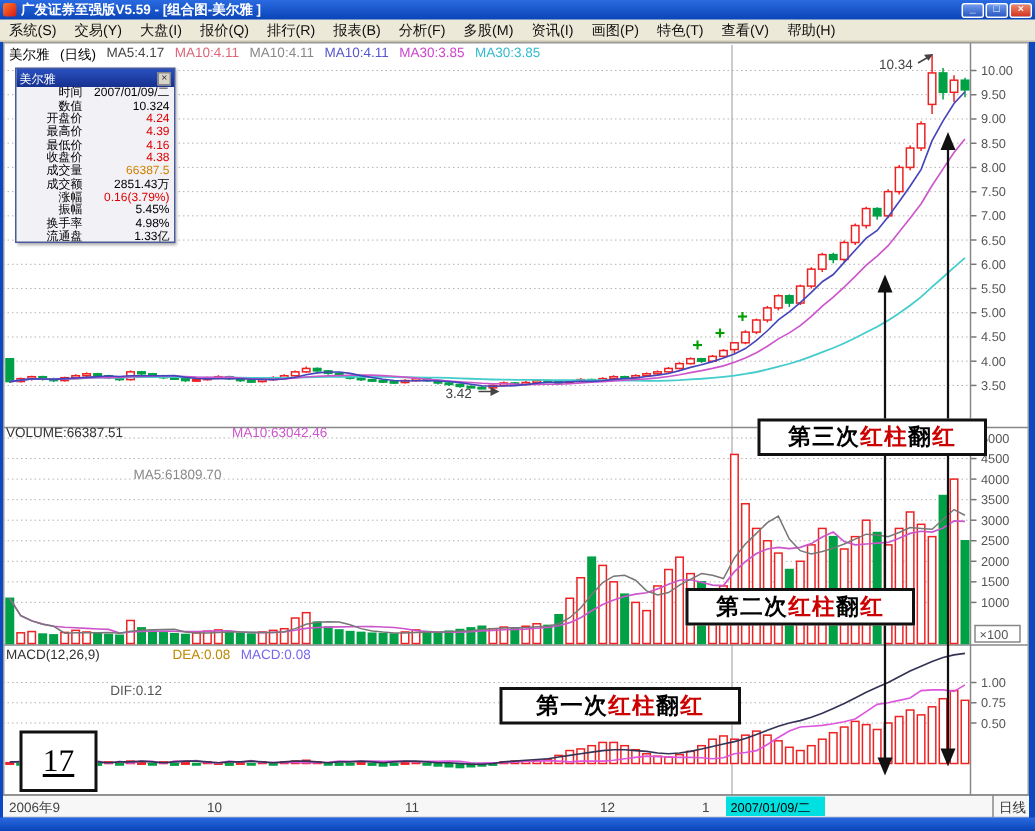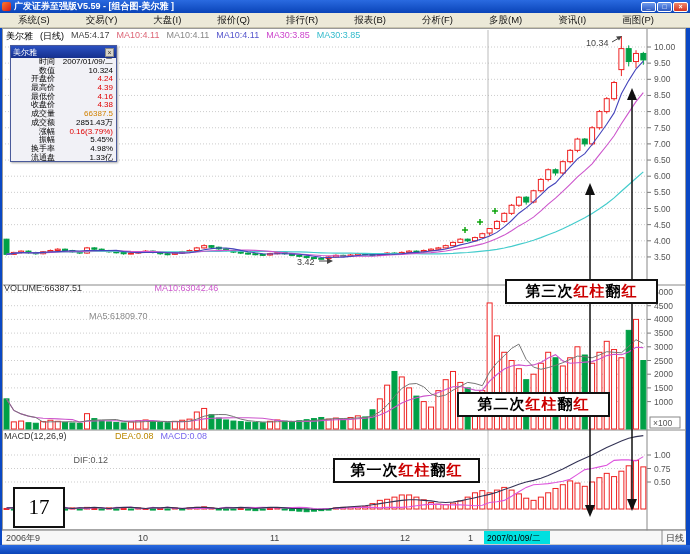--- a/index.html
+++ b/index.html
@@ -8,37 +8,37 @@
   #titlebar{position:absolute;left:0;top:0;width:690px;height:13px;
     background:linear-gradient(#2a6ae0,#0a44b8);color:#fff;font-size:9px;font-weight:bold;
     display:flex;align-items:center;padding:0 2px;}
   #app-icon{width:9px;height:9px;background:linear-gradient(135deg,#ff7a2a,#d81818);margin-right:3px;border-radius:2px;flex:none;}
   #title-text{flex:1;white-space:nowrap;overflow:hidden;}
   .tb-btn{width:15px;height:10px;margin-left:1px;border:1px solid #fff;border-radius:2px;
     background:linear-gradient(#6f9bee,#2a57c0);color:#fff;font-size:7px;line-height:8px;text-align:center;flex:none;}
   .tb-btn.close{background:linear-gradient(#f0876a,#d23322);}
   #menubar{position:absolute;left:0;top:13px;width:690px;height:15px;background:#ece9d8;border-bottom:1px solid #c8c4ae;
     display:flex;align-items:center;font-size:9.5px;color:#111;}
-  .menu-item{padding:0 18px;white-space:nowrap;}
+  .menu-item{padding:0 6px;white-space:nowrap;}
   #chart-wrap{position:absolute;left:2px;top:28px;width:684px;height:517px;background:#fff;}
   svg text{font-family:"Liberation Sans",sans-serif;}
   .hdr{position:absolute;display:flex;gap:7px;font-size:9px;white-space:nowrap;z-index:3;}
   #infobox{position:absolute;left:10px;top:45px;width:107px;height:117px;background:#f1f1f6;
     border:1px solid #4a5a9a;box-shadow:1px 1px 2px rgba(0,0,0,.35);z-index:4;font-size:8px;}
   #infobox-title{height:12px;background:linear-gradient(#2a50c0,#16308e);color:#fff;display:flex;align-items:center;
     padding:0 2px;font-size:8px;}
   #infobox-title span{flex:1;}
   #infobox-close{width:9px;height:9px;background:#d8d4c8;border:1px solid #888;color:#333;font-size:7px;line-height:7px;text-align:center;}
   .ib-row{display:flex;height:8.7px;line-height:8.7px;}
   .ib-label{width:44px;text-align:right;color:#000;}
   .ib-value{flex:1;text-align:right;padding-right:3px;}
   .anno{position:absolute;background:#fff;border:2px solid #111;display:flex;align-items:center;justify-content:center;
     font-size:15px;font-weight:600;letter-spacing:1px;z-index:5;font-family:"Liberation Serif",serif;}
   #page-num{position:absolute;left:13px;top:487px;width:52px;height:41px;background:#fff;border:2px solid #111;
-    display:flex;align-items:center;justify-content:center;font-size:21px;font-family:"Liberation Serif",serif;z-index:5;}
+    display:flex;align-items:center;justify-content:center;font-size:21px;font-family:"Liberation Serif",serif;z-index:5;text-decoration:underline;}
   #bottom-border{position:absolute;left:0;top:545px;width:690px;height:9px;background:linear-gradient(#2a6ae0,#0a44b8);}
 </style>
 </head>
 <body>
 
 <div id="win">
   <div id="titlebar">
     <div id="app-icon"></div>
     <div id="title-text">广发证券至强版V5.59 - [组合图-美尔雅 ]</div>
     <div class="tb-btn">_</div>
@@ -645,21 +645,21 @@
         <span style="color: rgb(204, 0, 0);">红柱</span>
         <span style="color: rgb(0, 0, 0);">翻</span>
         <span style="color: rgb(204, 0, 0);">红</span>
       </div>
       <div class="anno" style="left: 457px; top: 392px; width: 153px; height: 25px;">
         <span style="color: rgb(0, 0, 0);">第二次</span>
         <span style="color: rgb(204, 0, 0);">红柱</span>
         <span style="color: rgb(0, 0, 0);">翻</span>
         <span style="color: rgb(204, 0, 0);">红</span>
       </div>
-      <div class="anno" style="left: 333px; top: 458px; width: 147px; height: 25px;">
+      <div class="anno" style="left: 333px; top: 458px; width: 161px; height: 25px;">
         <span style="color: rgb(0, 0, 0);">第一次</span>
         <span style="color: rgb(204, 0, 0);">红柱</span>
         <span style="color: rgb(0, 0, 0);">翻</span>
         <span style="color: rgb(204, 0, 0);">红</span>
       </div>
     </div>
 
   <div id="page-num">17</div>
 
   <div id="bottom-border"></div>

